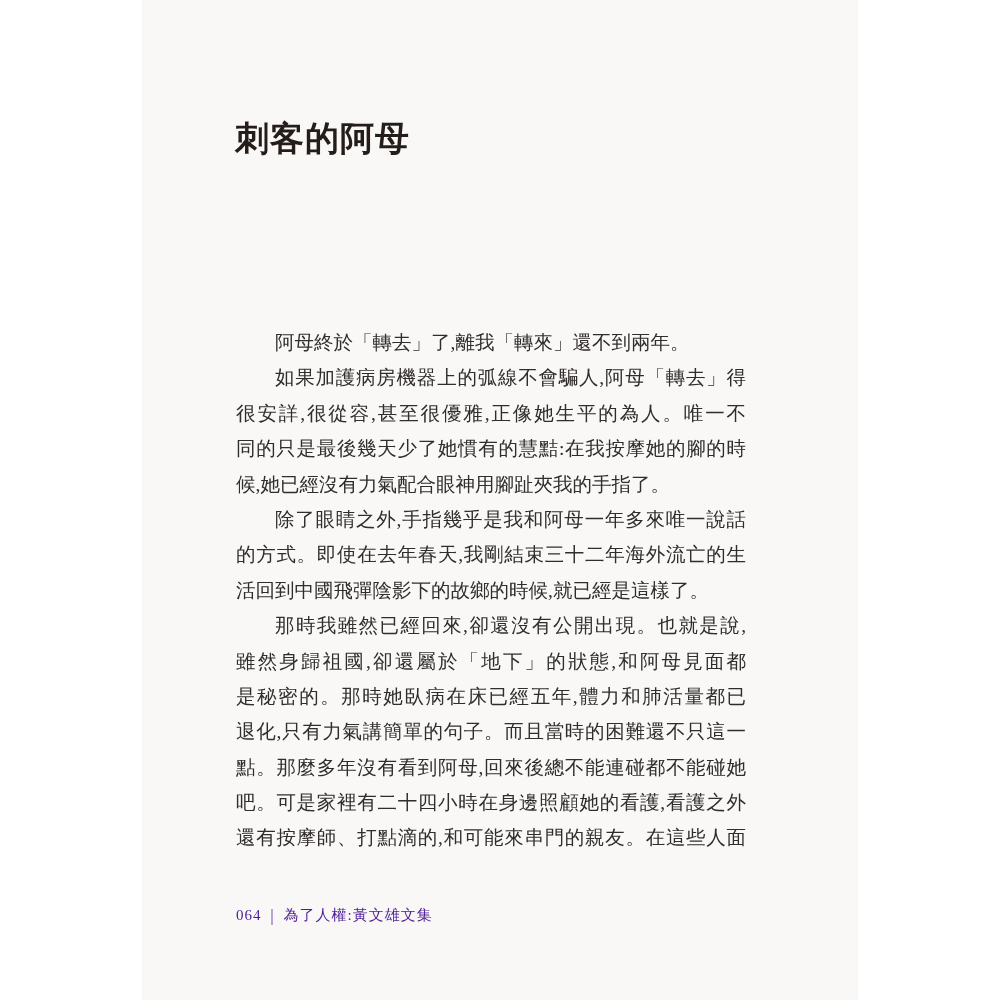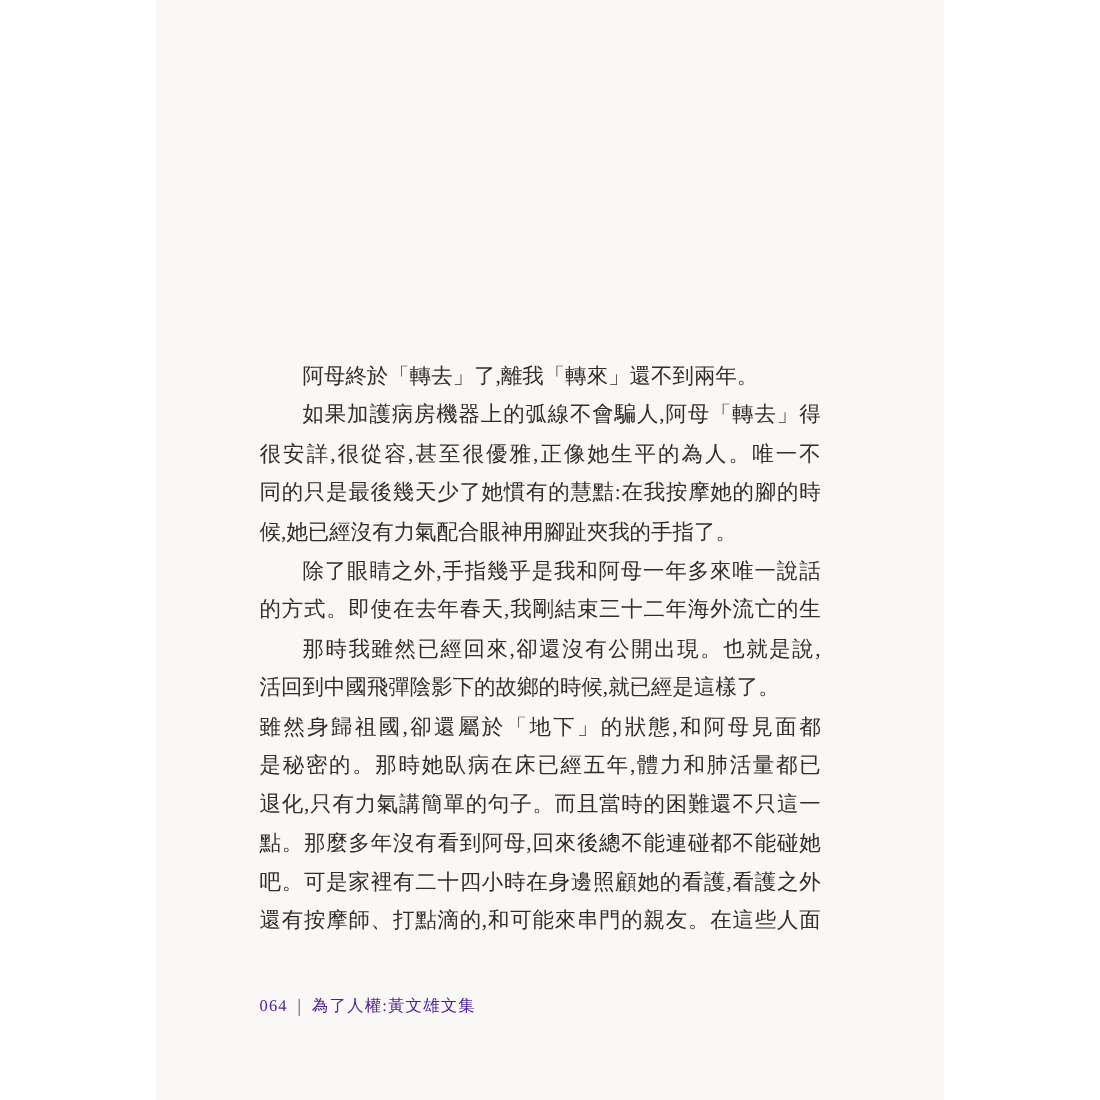--- a/index.html
+++ b/index.html
@@ -77,31 +77,32 @@
     margin: 0 9px;
     transform: scaleY(1.15);
   }
 </style>
 </head>
 <body>
 
 <div class="stage">
   <div class="book-page">
 
+    <h1 class="chapter-title">刺客的阿母</h1>
 
     <div class="body-text" id="body-lines">
         <div class="body-line indent para-end">阿母終於「轉去」了,離我「轉來」還不到兩年。</div>
         <div class="body-line indent">如果加護病房機器上的弧線不會騙人,阿母「轉去」得</div>
         <div class="body-line">很安詳,很從容,甚至很優雅,正像她生平的為人。唯一不</div>
         <div class="body-line">同的只是最後幾天少了她慣有的慧黠:在我按摩她的腳的時</div>
         <div class="body-line para-end">候,她已經沒有力氣配合眼神用腳趾夾我的手指了。</div>
         <div class="body-line indent">除了眼睛之外,手指幾乎是我和阿母一年多來唯一說話</div>
         <div class="body-line">的方式。即使在去年春天,我剛結束三十二年海外流亡的生</div>
+        <div class="body-line para-end">活回到中國飛彈陰影下的故鄉的時候,就已經是這樣了。</div>
         <div class="body-line indent">那時我雖然已經回來,卻還沒有公開出現。也就是說,</div>
-        <div class="body-line para-end">活回到中國飛彈陰影下的故鄉的時候,就已經是這樣了。</div>
         <div class="body-line">雖然身歸祖國,卻還屬於「地下」的狀態,和阿母見面都</div>
         <div class="body-line">是秘密的。那時她臥病在床已經五年,體力和肺活量都已</div>
         <div class="body-line">退化,只有力氣講簡單的句子。而且當時的困難還不只這一</div>
         <div class="body-line">點。那麼多年沒有看到阿母,回來後總不能連碰都不能碰她</div>
         <div class="body-line">吧。可是家裡有二十四小時在身邊照顧她的看護,看護之外</div>
         <div class="body-line">還有按摩師、打點滴的,和可能來串門的親友。在這些人面</div>
       </div>
 
     <div class="page-footer">
       <span>064</span><span class="sep">|</span><span>為了人權:黃文雄文集</span>

